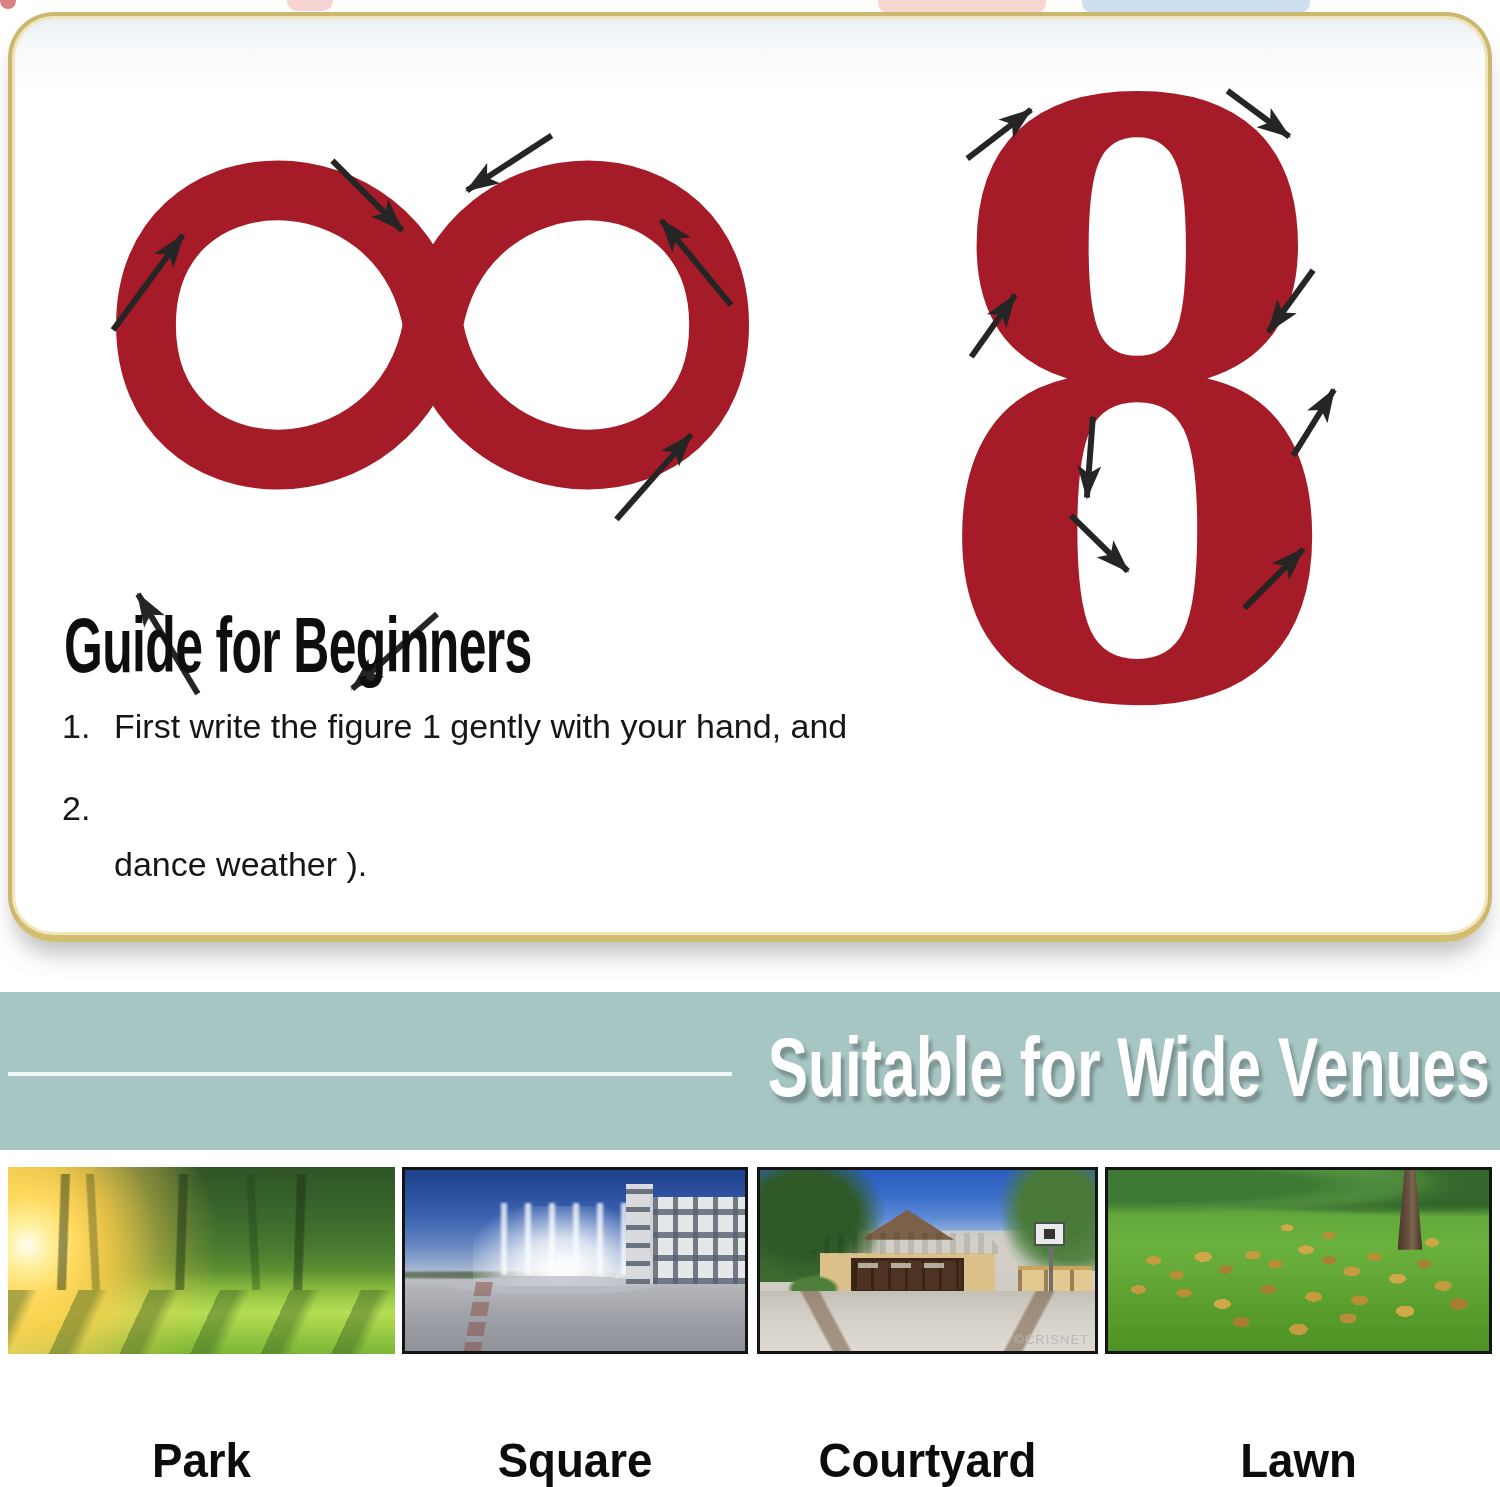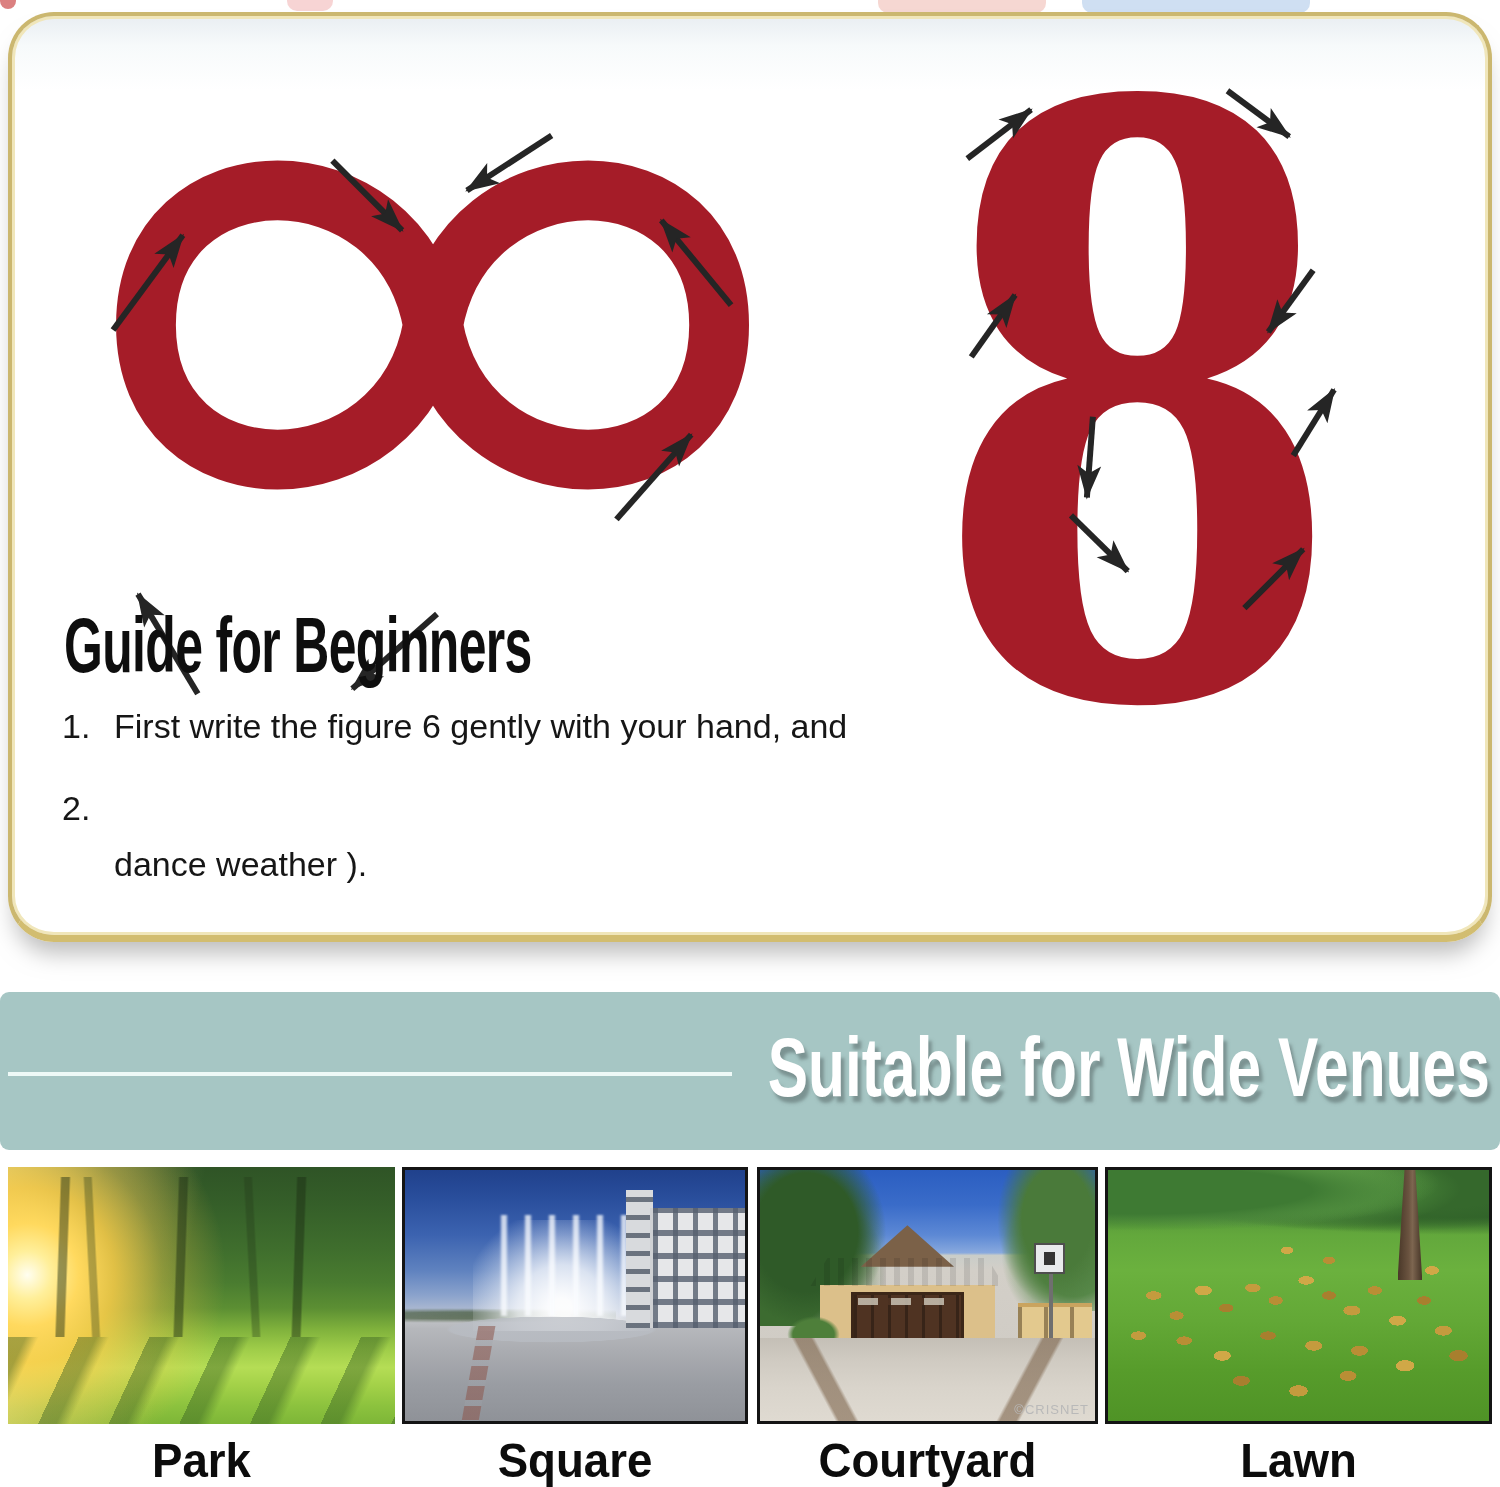--- a/index.html
+++ b/index.html
@@ -23,28 +23,28 @@
   .guide-title{position:absolute;left:52px;top:584px;margin:0;color:#0e0e0e;
          font-size:78px;font-weight:700;letter-spacing:-1px;white-space:nowrap;
          transform:scaleX(.64);transform-origin:left center;}
   .steps{position:absolute;left:50px;top:682px;margin:0;padding:0;list-style:none;
          color:#161616;font-size:34px;line-height:56px;}
   .step{display:flex;margin:0 0 26px 0;}
   .step .num{width:52px;flex:0 0 52px;}
   .step .txt{white-space:nowrap;}
 
   
-  .banner{position:absolute;left:0;top:992px;width:1500px;height:158px;background:#a6c6c4;border-radius:9px;}
+  .banner{position:absolute;left:0;top:992px;width:1500px;height:158px;background:#a6c6c4;}
   .banner .rule{position:absolute;left:8px;top:80px;width:724px;height:4px;background:#eef9f7;}
   .banner-title{position:absolute;right:10px;top:50%;margin:0;transform:translateY(-54%) scaleX(.72);
          transform-origin:right center;color:#ffffff;font-size:84px;font-weight:700;white-space:nowrap;
          letter-spacing:0;text-shadow:5px 6px 4px rgba(88,104,104,.55);}
 
   
-  .photo{position:absolute;top:1167px;height:257px;margin:0;overflow:hidden;box-sizing:border-box;}
+  .photo{position:absolute;top:1167px;height:187px;margin:0;overflow:hidden;box-sizing:border-box;}
   .photo .layer{position:absolute;}
   .park{left:8px;width:387px;
     background:
       radial-gradient(circle at 5% 42%, #fffef0 0%, #ffef9a 6%, #ffd95e 13%, rgba(255,205,70,.8) 22%, rgba(255,200,70,.35) 34%, rgba(255,200,70,0) 50%),
       linear-gradient(102deg, rgba(255,242,160,.7) 0%, rgba(255,242,160,.25) 22%, rgba(255,242,160,0) 45%),
       linear-gradient(180deg,#2f5426 0%,#355f29 15%,#3f6e2d 32%,#4a7c30 45%,#5c8f33 55%,#7fb13c 63%,#9fcd49 71%,#b5dd55 78%,#a3d148 85%,#8cc23e 93%,#7db637 100%);}
   .park .trunks{left:0;right:0;top:4%;height:62%;opacity:.55;
     background:
       repeating-linear-gradient(92deg, rgba(20,35,15,0) 0 52px, rgba(28,45,20,.85) 54px 61px, rgba(20,35,15,0) 63px 118px),
       repeating-linear-gradient(87deg, rgba(20,35,15,0) 0 83px, rgba(35,55,25,.6) 85px 91px, rgba(20,35,15,0) 93px 160px);}
@@ -194,21 +194,21 @@
         <line x1="1060" y1="501" x2="1117" y2="557" marker-end="url(#ah)"></line>
         <line x1="1234" y1="594" x2="1293" y2="535" marker-end="url(#ah)"></line>
       </g>
     </svg>
 
     <h1 class="guide-title">Guide for Beginners</h1>
 
     <ol class="steps">
       <li class="step">
         <span class="num">1.</span>
-        <span class="txt"><span>First write the figure 6 gently with your hand, and</span><br></span>
+        <span class="txt"><span>First write the figure 1 gently with your hand, and</span><br></span>
       </li>
       <li class="step">
         <span class="num">2.</span>
         <span class="txt"><br><span>dance weather ).</span></span>
       </li>
     </ol>
   </section>
 
   <section class="banner">
     <div class="rule"></div>

